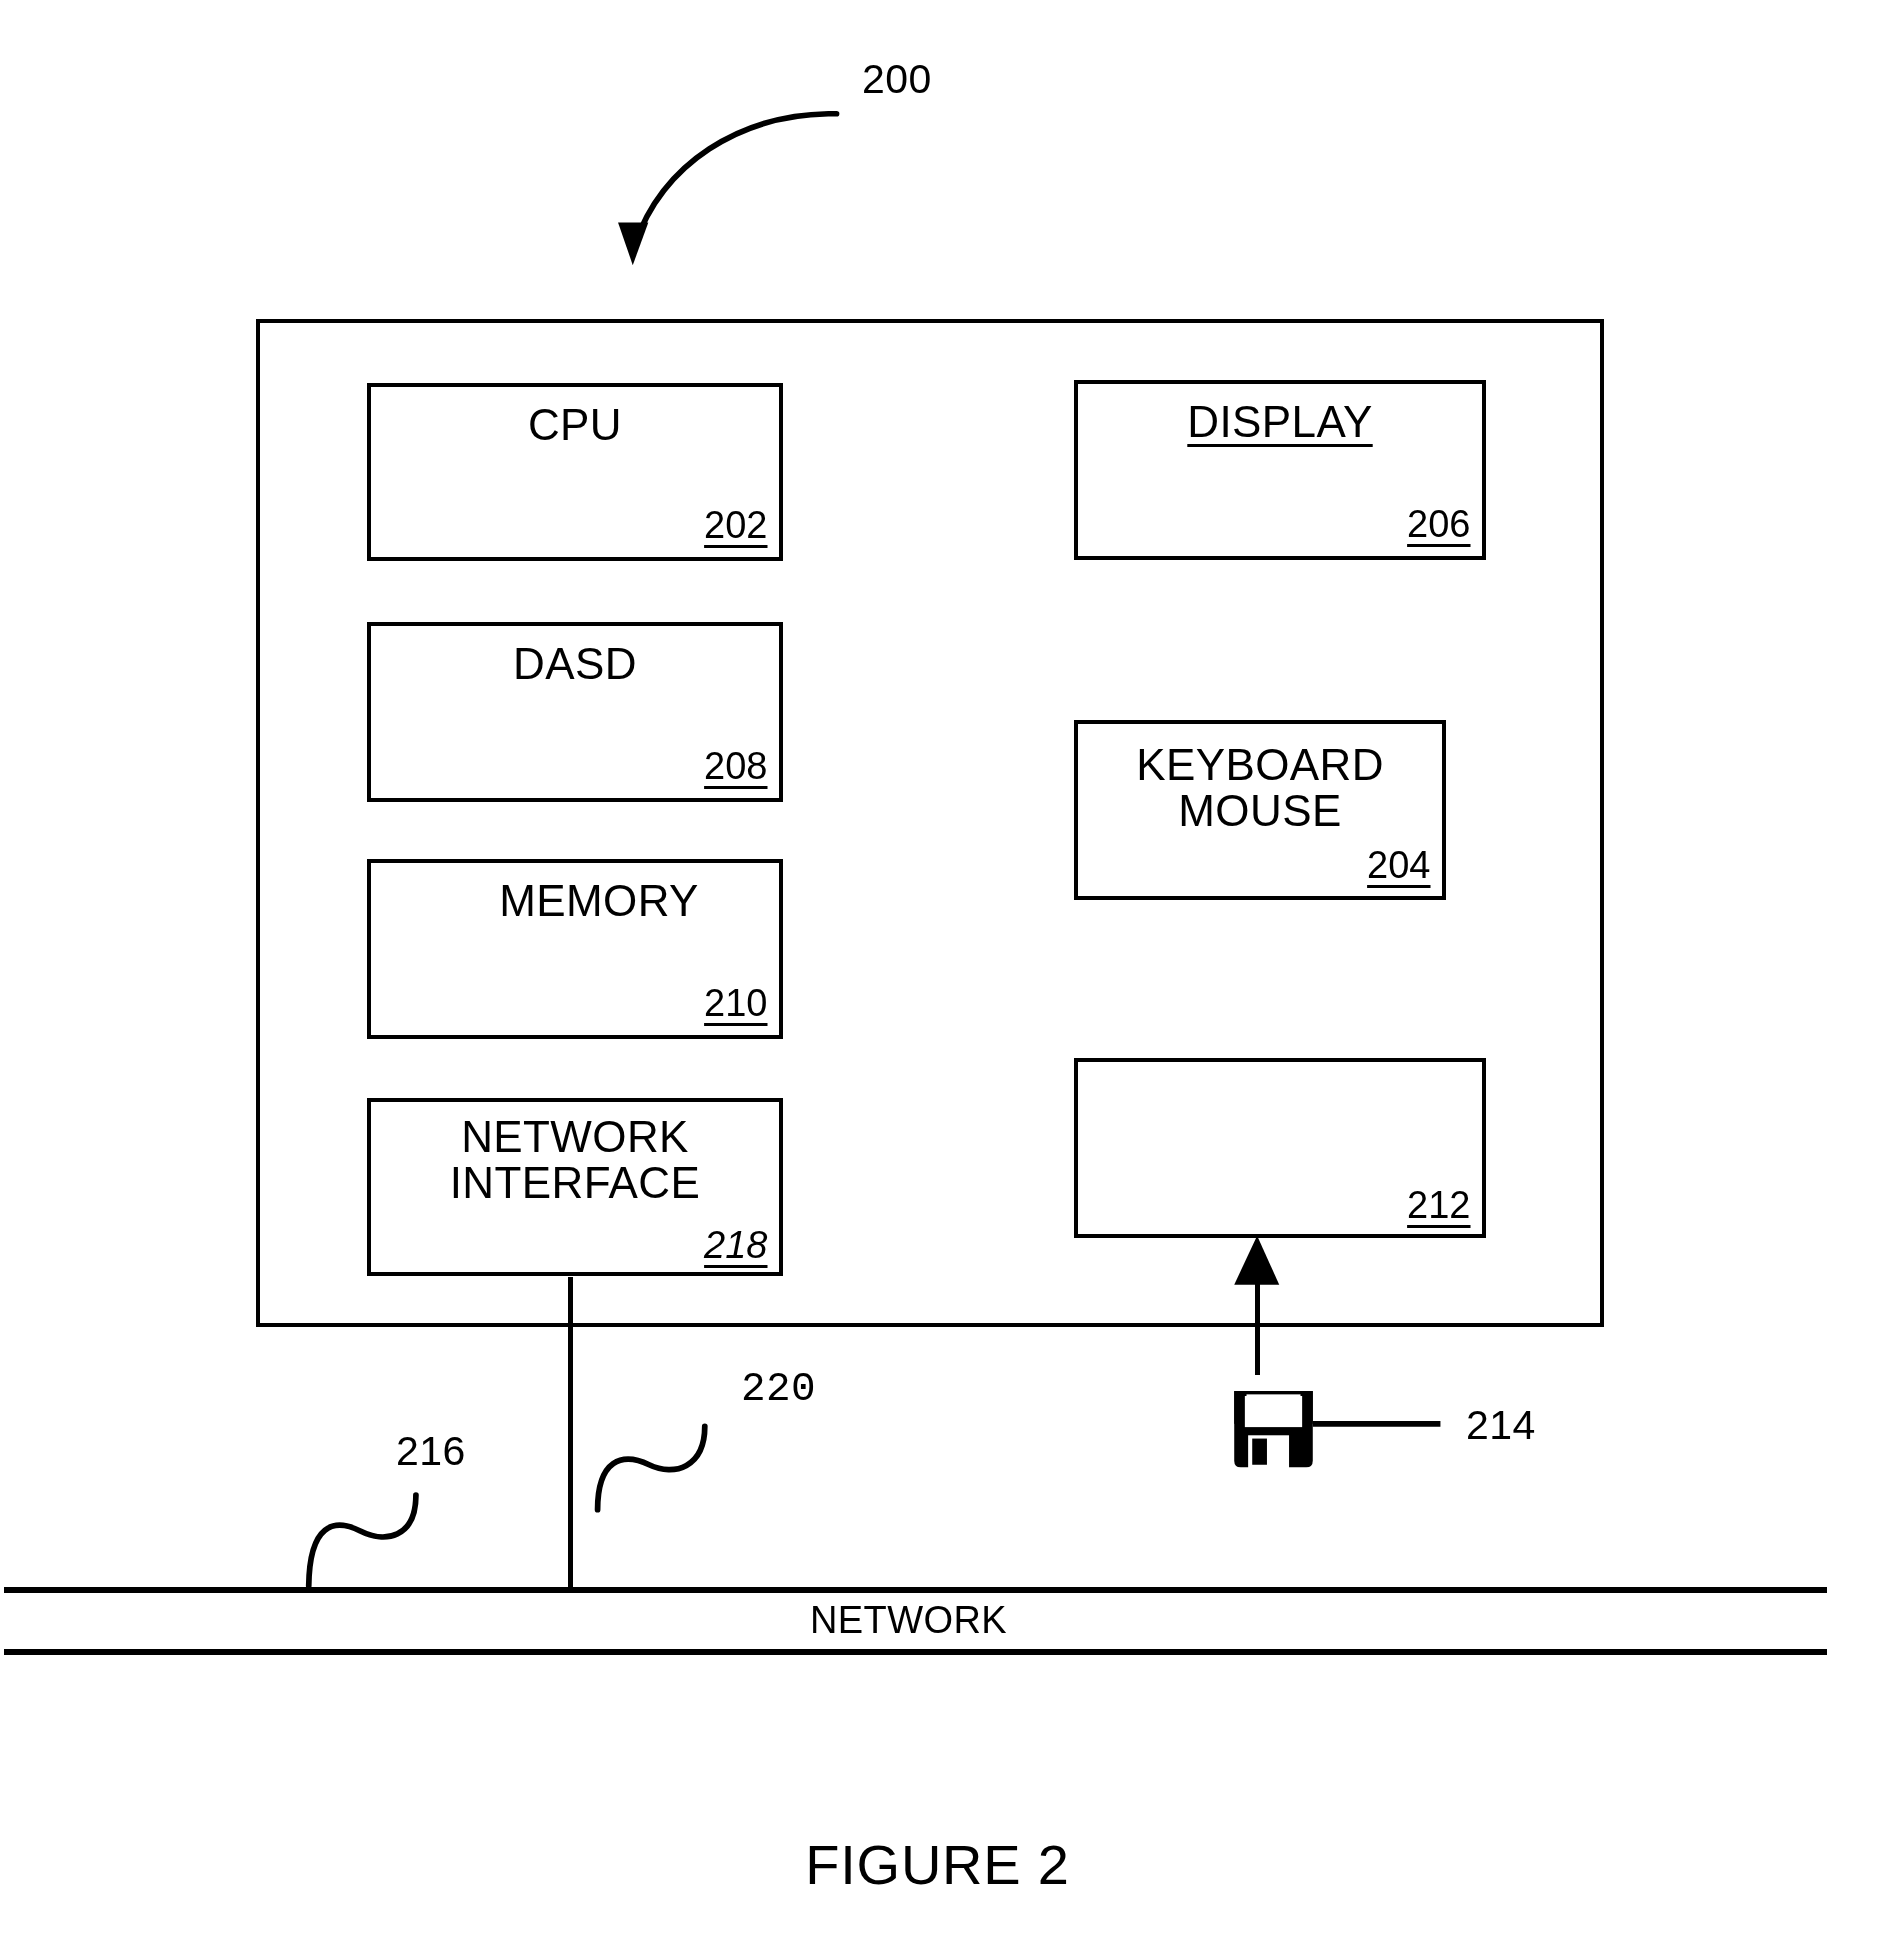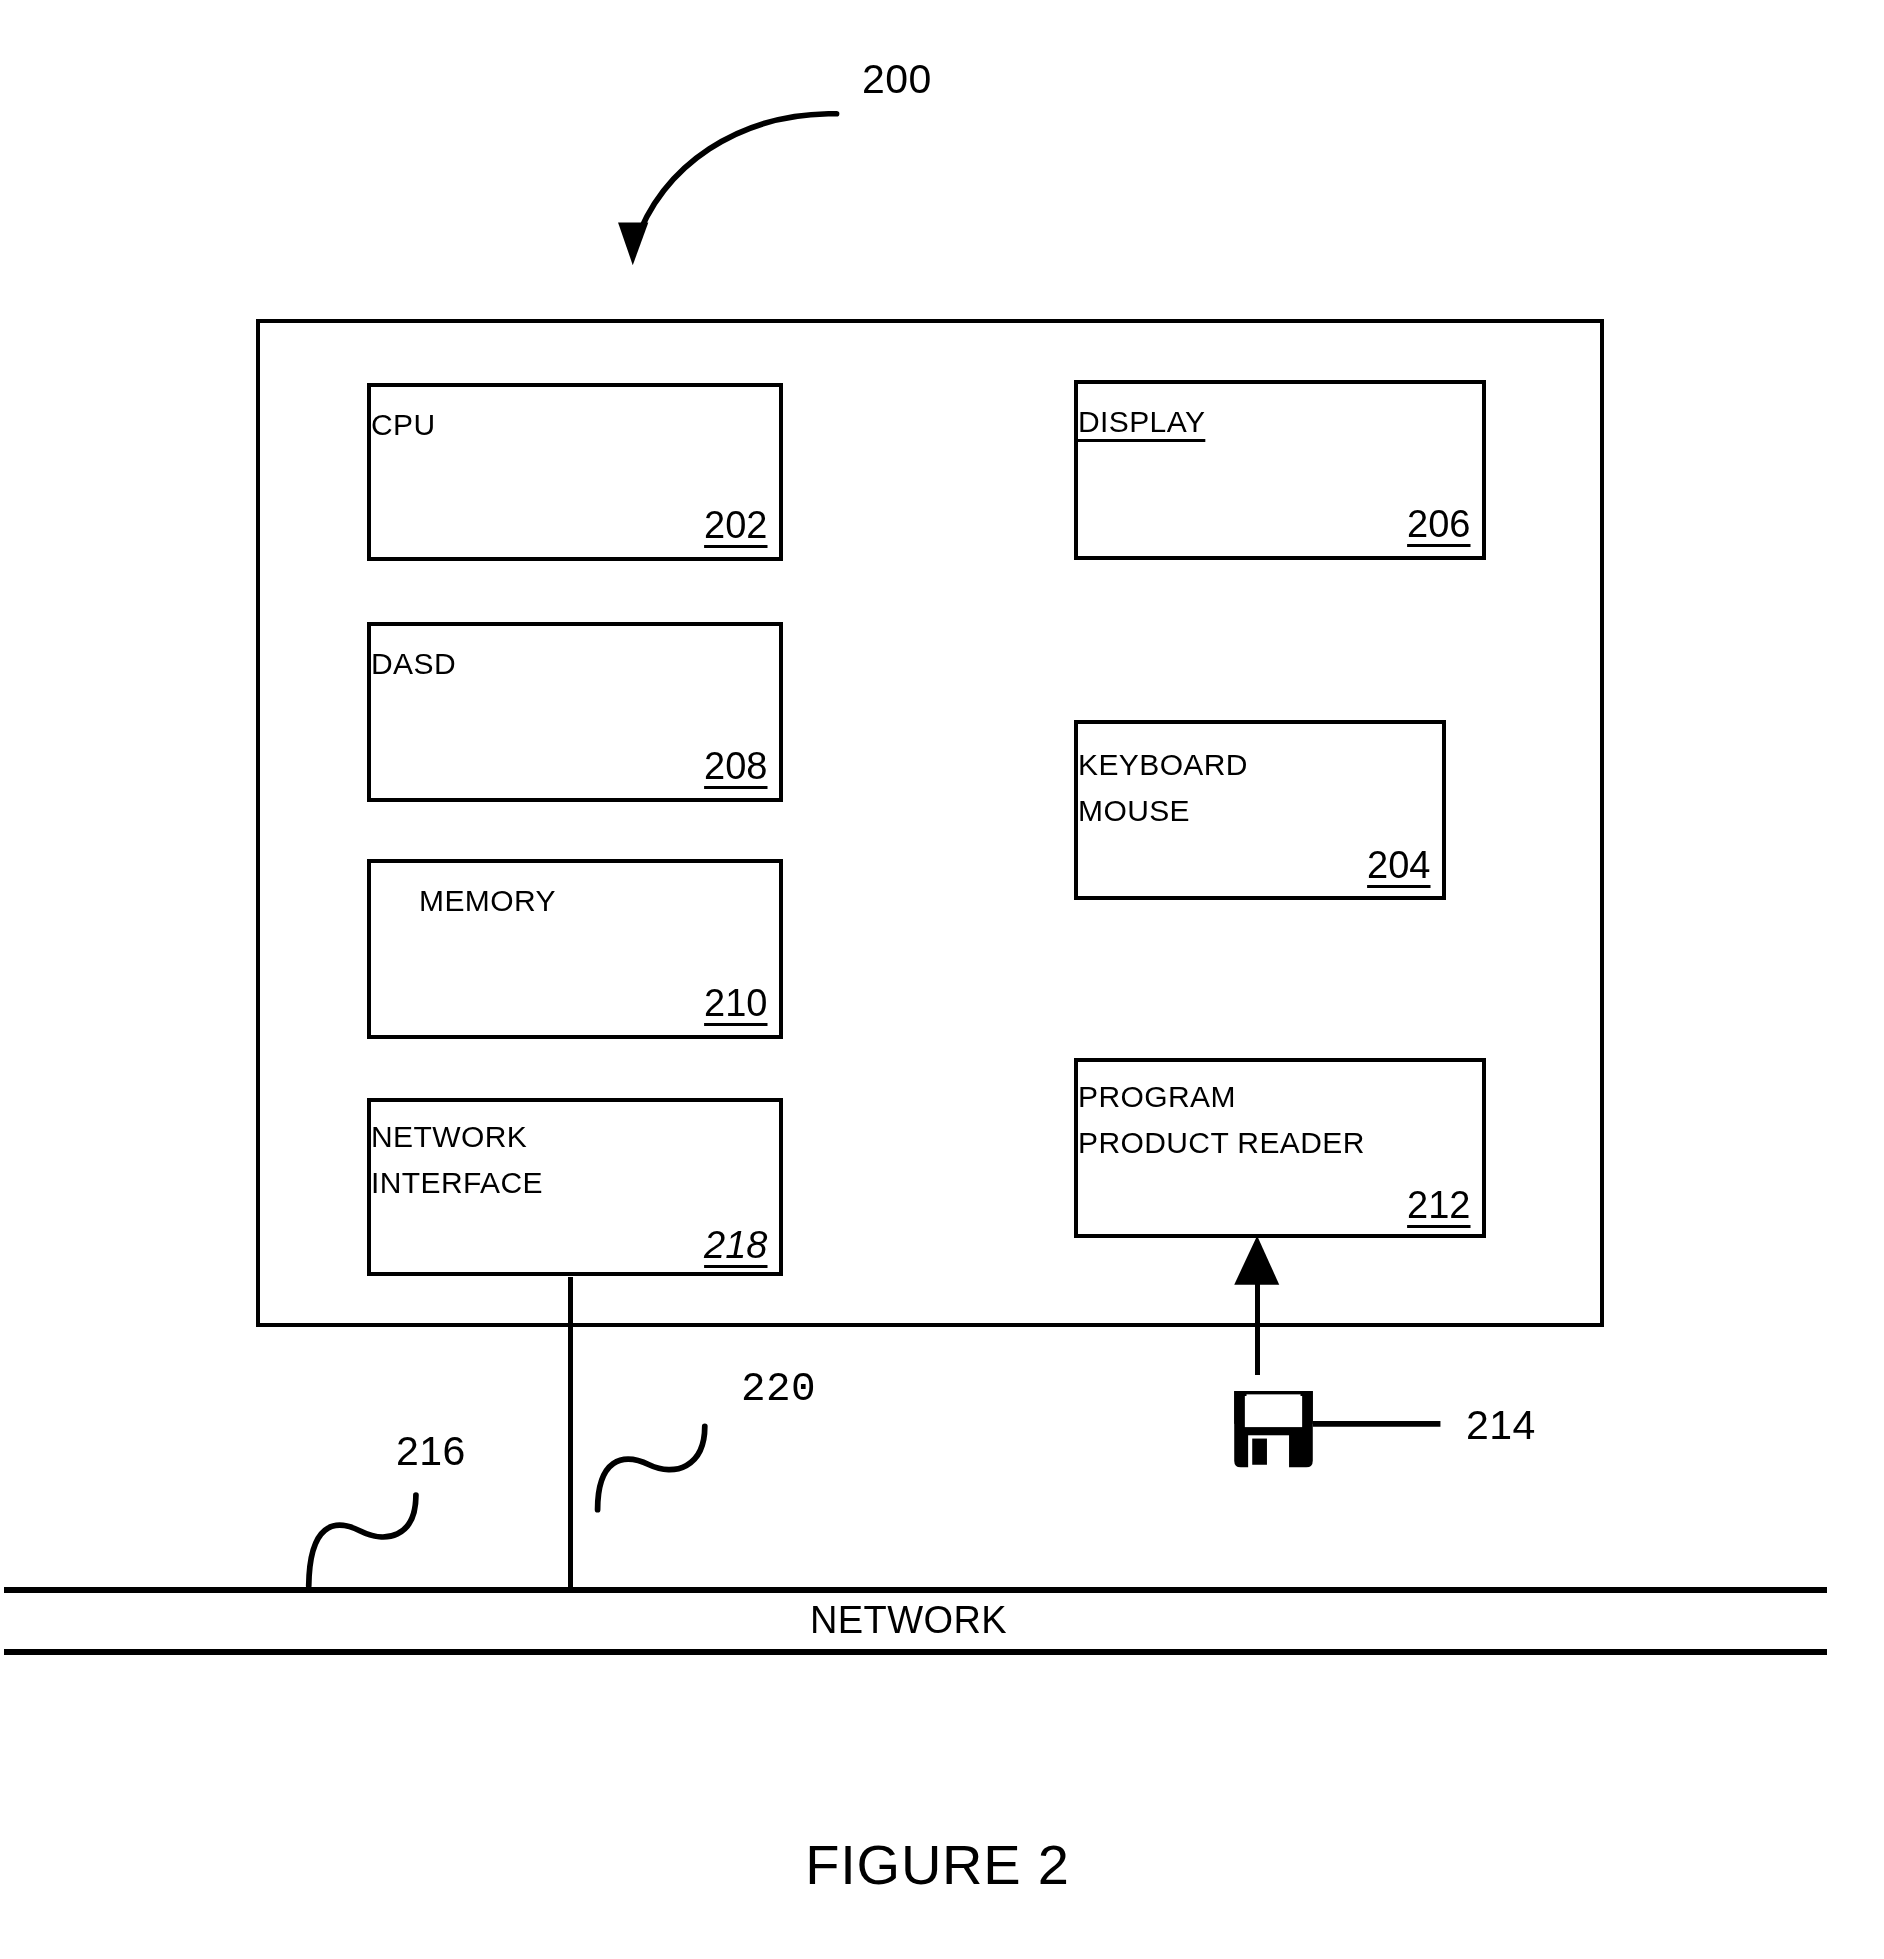--- a/index.html
+++ b/index.html
@@ -33,22 +33,22 @@
   .comp-box {
     position: absolute;
     border: 4.1px solid #000;
     box-sizing: border-box;
     background: #fff;
   }
   .comp-title {
     position: absolute;
     left: 0;
     right: 0;
-    text-align: left;
-    font-size: 30px;
+    text-align: center;
+    font-size: 44px;
     line-height: 46px;
     letter-spacing: 0.4px;
     white-space: pre-line;
   }
   .comp-title.underlined {
     text-decoration: underline;
     text-underline-offset: 7.4px;
     text-decoration-thickness: 3.3px;
   }
   .comp-ref {
@@ -167,22 +167,20 @@
     <div class="comp-ref" style="bottom:11.5px;">206</div>
   </div>
 
   <div class="comp-box" id="box-keyboard">
     <div class="comp-title" style="top:18px;">KEYBOARD
 MOUSE</div>
     <div class="comp-ref" style="bottom:9.8px;">204</div>
   </div>
 
   <div class="comp-box" id="box-reader">
-    <div class="comp-title" style="top:11.5px;">PROGRAM
-PRODUCT READER</div>
     <div class="comp-ref" style="bottom:8.2px;">212</div>
   </div>
 
   <div class="vline" id="net-drop"></div>
   <div class="vline" id="floppy-stem"></div>
 
   <div class="net-line" id="net-line-top"></div>
   <div class="net-line" id="net-line-bottom"></div>
   <div id="network-label">NETWORK</div>
 

